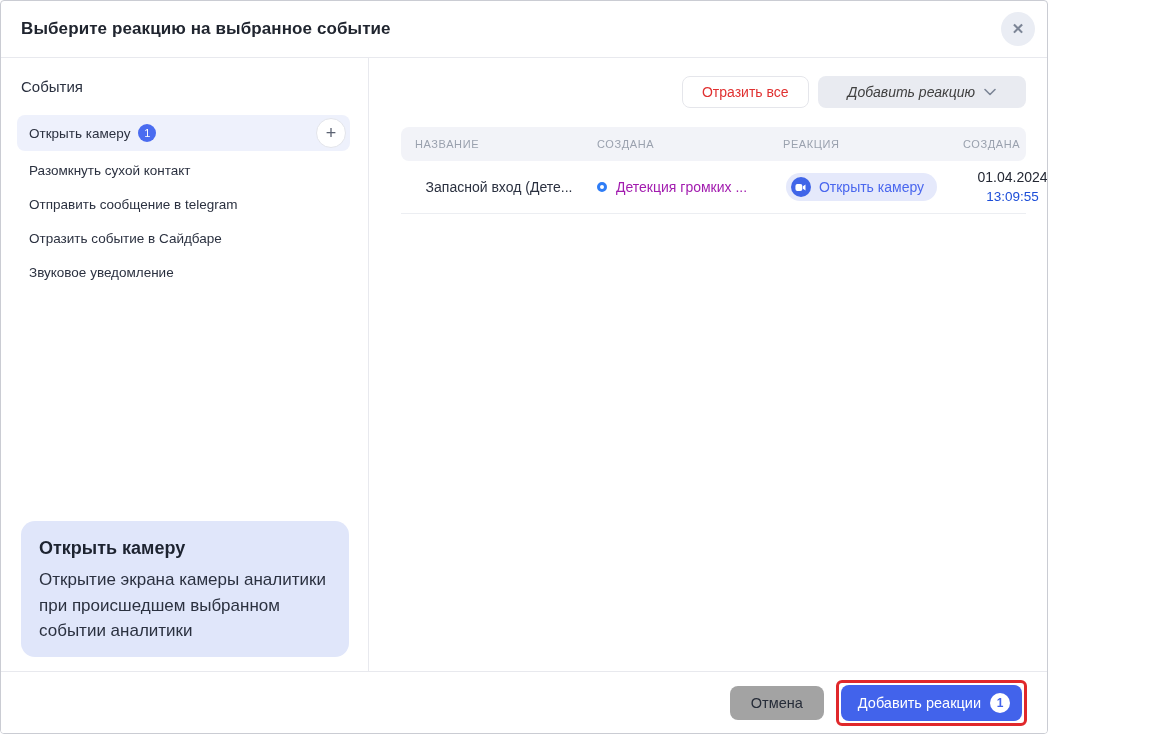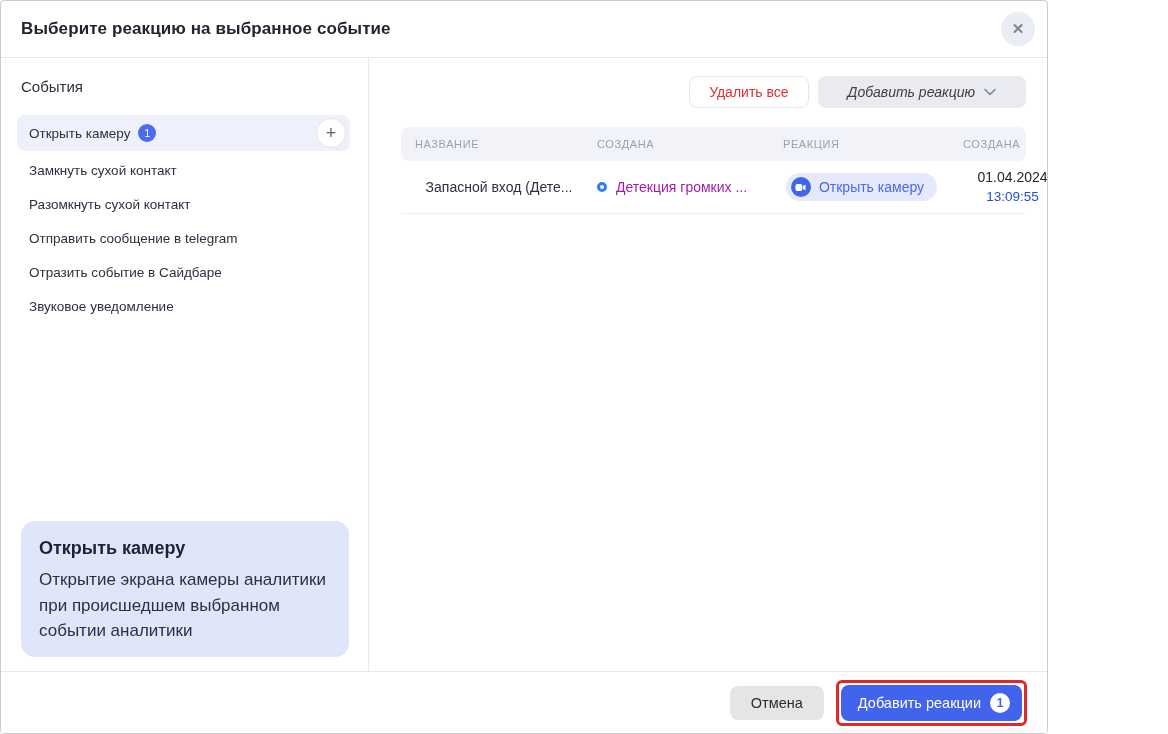--- a/index.html
+++ b/index.html
@@ -57,21 +57,21 @@
   .cell-reaction{padding-left:5px;}
   .reaction-pill{display:inline-flex;align-items:center;gap:8px;background:var(--pill-bg);border-radius:16px;padding:4px 13px 4px 5px;color:#4a67ee;font-size:14px;}
   .cam-circle{width:20px;height:20px;border-radius:50%;background:#4065e8;display:flex;align-items:center;justify-content:center;}
   .cell-created{padding-left:14px;font-size:14px;color:#232733;line-height:1.45;}
   .cell-created .time{color:#1d4ed8;font-size:13.5px;}
   .cell-actions{display:flex;justify-content:flex-start;padding-left:6px;}
   .trash-btn{width:34px;height:34px;border-radius:11px;background:#fff;border:1px solid #e5e7ec;display:flex;align-items:center;justify-content:center;cursor:pointer;color:#8a90a0;}
 
   
   .modal-footer{height:62px;flex:0 0 62px;border-top:1px solid var(--border);display:flex;align-items:center;justify-content:flex-end;padding-right:20px;gap:12px;background:#fff;}
-  .btn-cancel{background:#e5e5e5;color:#262c38;height:34px;padding:0 21px;font-size:14.5px;border-radius:8px;}
+  .btn-cancel{background:#a3a3a3;color:#262c38;height:34px;padding:0 21px;font-size:14.5px;border-radius:8px;}
   .annotation-box{border:3px solid var(--annotation);border-radius:6px;padding:2px;display:inline-flex;}
   .btn-submit{background:var(--accent);color:#fff;height:36px;padding:0 12px 0 17px;font-size:14.5px;border-radius:8px;gap:9px;}
   .submit-badge{width:20px;height:20px;border-radius:50%;background:#fff;color:var(--accent);font-size:12px;font-weight:bold;display:inline-flex;align-items:center;justify-content:center;}
 </style>
 </head>
 <body>
 
 <div class="modal">
 
   <div class="modal-header">
@@ -87,23 +87,20 @@
       <div class="sidebar-title">События</div>
       <ul class="event-list">
         <li class="event-item selected">
           <span>Открыть камеру</span>
           <span class="count-badge">1</span>
           <button class="plus-btn">
             <span>+</span>
           </button>
         </li>
         <li class="event-item">
-          <span>Замкнуть сухой контакт</span>
-        </li>
-        <li class="event-item">
           <span>Разомкнуть сухой контакт</span>
         </li>
         <li class="event-item">
           <span>Отправить сообщение в telegram</span>
         </li>
         <li class="event-item">
           <span>Отразить событие в Сайдбаре</span>
         </li>
         <li class="event-item">
           <span>Звуковое уведомление</span>
@@ -113,21 +110,21 @@
       <div class="info-box">
         <div class="info-box-title">Открыть камеру</div>
         <div class="info-box-desc">Открытие экрана камеры аналитики при происшедшем выбранном событии аналитики</div>
       </div>
     </div>
 
     <div class="content">
 
       <div class="toolbar">
         <button class="btn btn-delete-all">
-          <span>Удалить все</span>
+          <span>Отразить все</span>
         </button>
         <button class="btn btn-dropdown">
           <span>Добавить реакцию</span>
           <svg class="chev" viewBox="0 0 12 8" fill="none">
               <path d="M1 1.5L6 6.5L11 1.5" stroke="#7c8596" stroke-width="1.6" stroke-linecap="round" stroke-linejoin="round"></path>
             </svg>
         </button>
       </div>
 
       <div class="table">

